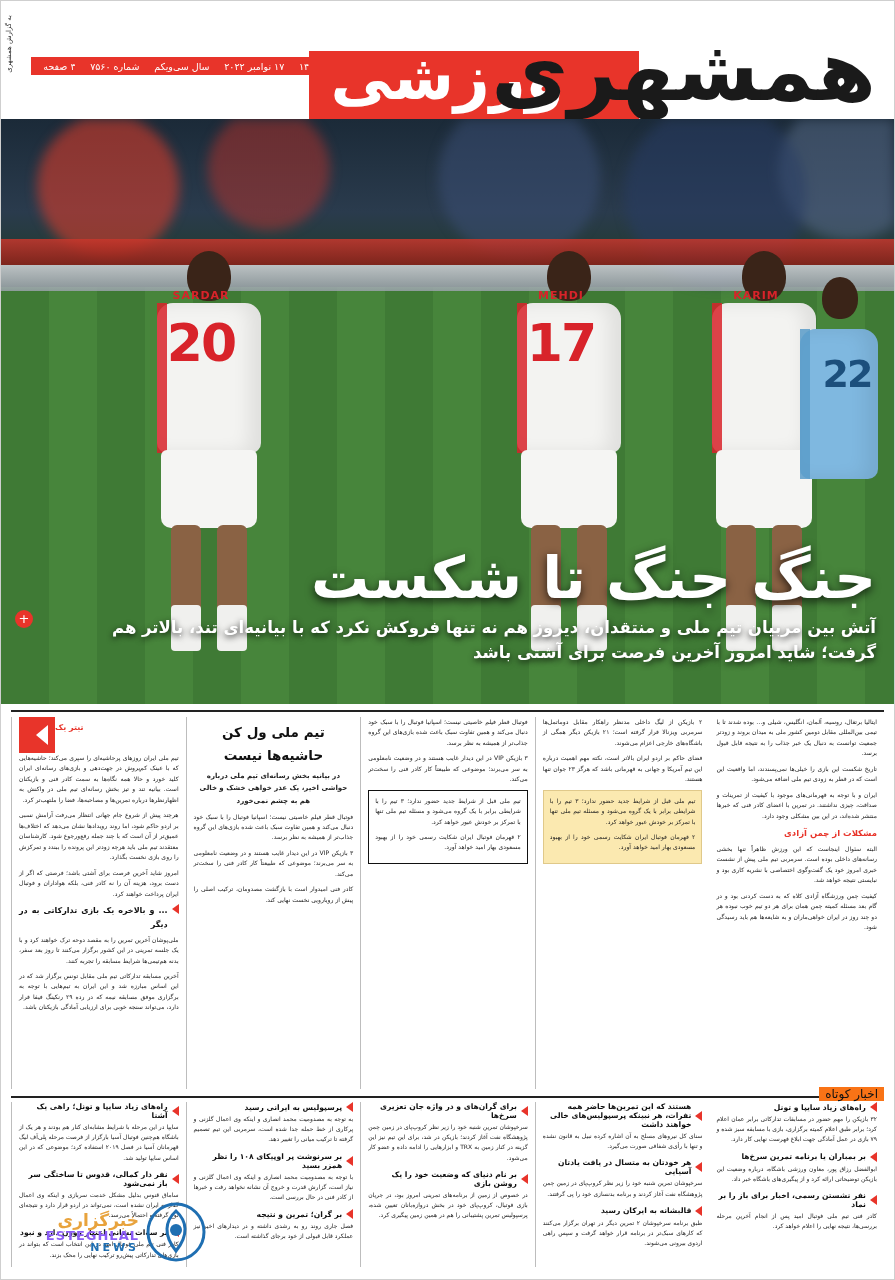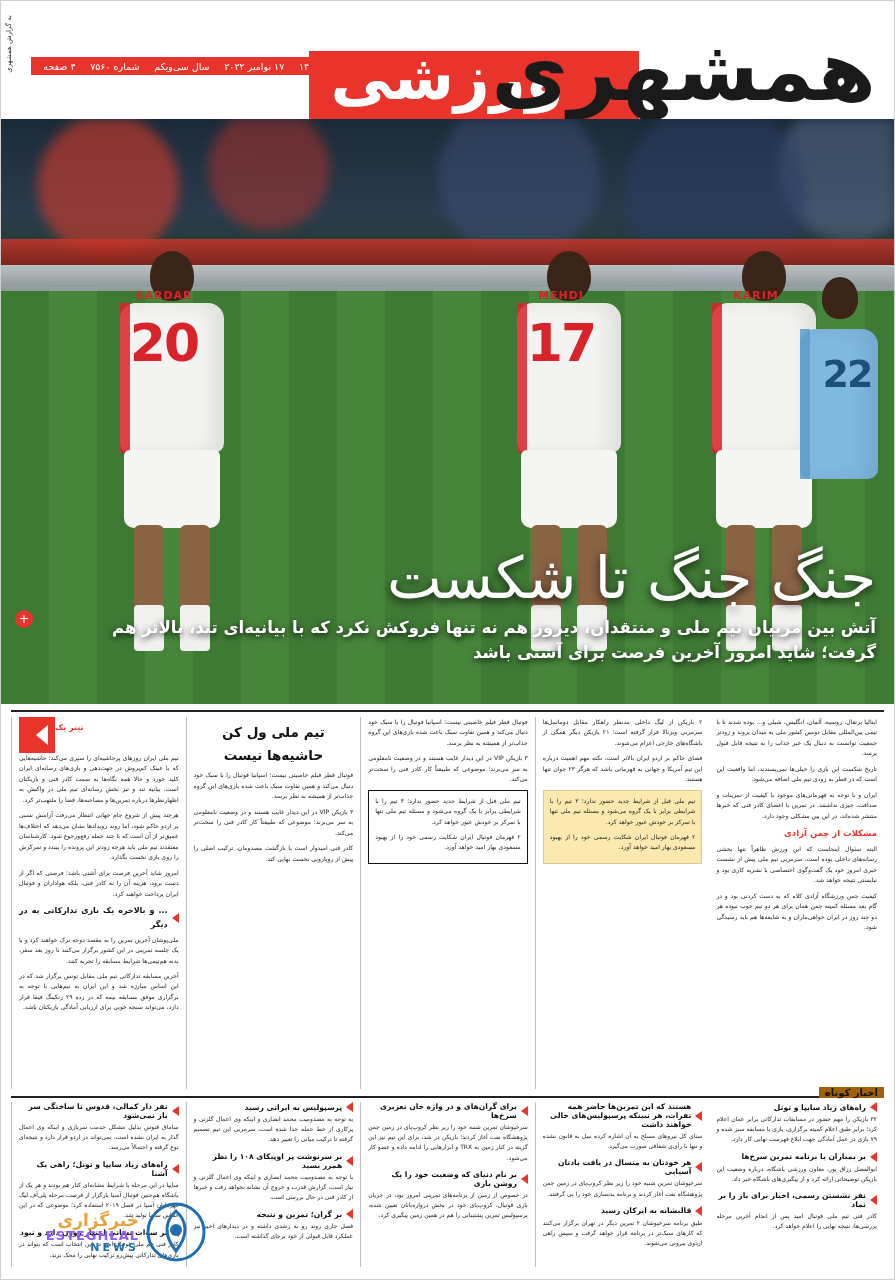--- a/index.html
+++ b/index.html
@@ -149,21 +149,21 @@
 
   .keeper {
     position:absolute; right:12px; bottom:74px; width:86px; height:300px;
   }
   .keeper .torso { background:#7fb8e0; }
   .keeper .torso:after { background:#5a9cc9; }
   .keeper .num { color:#1c4f7c; font-size:38px;padding-left:16px; }
 
   .hero-headline {
     position:absolute; right:18px; bottom:92px;
-    font-size:58px; font-weight:normal; color:#ffffff;
+    font-size:58px; font-weight:bold; color:#ffffff;
     text-shadow: 0 3px 10px rgba(0,0,0,0.75);
     direction:rtl; white-space:nowrap; letter-spacing:-1px;margin-left:12px;
   }
   .hero-sub {
     position:absolute; right:18px; bottom:38px; width:820px;
     text-align:right; direction:rtl;
     font-size:16.5px; font-weight:bold; color:#ffffff; line-height:1.55;
     text-shadow:0 2px 6px rgba(0,0,0,0.85);
   }
   .hero-bullet {
@@ -214,35 +214,35 @@
     background:#fbe9b0; border:1px solid #e0c98a; padding:5px 6px;
     font-size:6.1px; line-height:1.7; margin-top:4px;
   }
   .black-frame {
     border:1.4px solid #111; padding:5px 6px; font-size:6.1px; line-height:1.7;
   }
   .red-head {
     color:#e8342a; font-weight:bold; font-size:8.5px; margin:5px 0 3px; direction:rtl;
   }
   .arrow-head {
-    display:flex; align-items:center; gap:4px; direction:rtl;
+    display:flex; gap:4px; direction:rtl;
     font-weight:bold; font-size:8px; color:#111; margin:4px 0 3px;
   }
   .arrow-head .tri {
     width:0;height:0;border-right:7px solid #e8342a;border-top:5px solid transparent;border-bottom:5px solid transparent;
   }
 
   
   .briefs {
     position:relative; border-top:2px solid #222; margin:0 10px;
     padding-top:4px; height:218px; direction:rtl;
   }
   .briefs-title {
-    position:absolute; right:0; top:-11px; background:#a16207; padding:0 6px;
-    font-size:10px; font-weight:bold; color:#111;
+    position:absolute; right:0; top:-11px; background:#f97316; padding:0 6px;
+    font-size:12px; font-weight:normal; color:#111;
   }
   .brief-cols { display:flex; flex-direction:row-reverse; gap:0; }
   .bcol { width:175px; padding:0 7px; border-left:1px solid #bdbdbd; }
   .bcol:last-child { border-left:none; }
   .bitem { margin-bottom:7px; }
   .bitem h4 {
     margin:0 0 2px 0; font-size:7.6px; font-weight:bold; color:#111;
     display:flex; gap:4px; align-items:center; direction:rtl;
   }
   .bitem h4 .tri {
@@ -316,21 +316,21 @@
         <div class="pname">MEHDI</div>
         <div class="num">17</div>
         <div class="shorts"></div>
         <div class="leg l"></div>
         <div class="leg r"></div>
         <div class="sock l"></div>
         <div class="sock r"></div>
       </div>
 
 
-      <div class="player" style="right:662px;">
+      <div class="player" style="right:625px;">
         <div class="head"></div>
         <div class="torso"></div>
         <div class="pname">SARDAR</div>
         <div class="num">20</div>
         <div class="shorts"></div>
         <div class="leg l"></div>
         <div class="leg r"></div>
         <div class="sock l"></div>
         <div class="sock r"></div>
       </div>
@@ -361,20 +361,21 @@
         <div class="arrow-head">
           <span class="tri"></span>
           <span>... و بالاخره یک بازی تدارکاتی به در دیگر</span>
         </div>
         <p>ملی‌پوشان آخرین تمرین را به مقصد دوحه ترک خواهند کرد و با یک جلسه تمرینی در این کشور برگزار می‌کنند تا روز بعد سفر، بدنه هم‌تیمی‌ها شرایط مسابقه را تجربه کنند.</p>
         <p>آخرین مسابقه تدارکاتی تیم ملی مقابل تونس برگزار شد که در این اساس مبارزه شد و این ایران به تیم‌هایی با توجه به برگزاری موفق مسابقه نیمه که در رده ۲۹ رنکینگ فیفا قرار دارد، می‌تواند سنجه خوبی برای ارزیابی آمادگی بازیکنان باشد.</p>
       </div>
 
       <div class="col">
         <div class="midhead">تیم ملی ول کن حاشیه‌ها نیست</div>
+        <div class="midsub">در بیانیه بخش رسانه‌ای تیم ملی درباره حواشی اخیر، یک عذر خواهی خشک و خالی هم به چشم نمی‌خورد</div>
         <p>فوتبال قطر فیلم خاصیتی نیست؛ اسپانیا فوتبال را با سبک خود دنبال می‌کند و همین تفاوت سبک باعث شده بازی‌های این گروه جذاب‌تر از همیشه به نظر برسد.</p>
         <p>۳ بازیکن VIP در این دیدار غایب هستند و در وضعیت نامعلومی به سر می‌برند؛ موضوعی که طبیعتاً کار کادر فنی را سخت‌تر می‌کند.</p>
         <p>کادر فنی امیدوار است با بازگشت مصدومان، ترکیب اصلی را پیش از رویارویی نخست نهایی کند.</p>
       </div>
 
       <div class="col">
         <p>فوتبال قطر فیلم خاصیتی نیست؛ اسپانیا فوتبال را با سبک خود دنبال می‌کند و همین تفاوت سبک باعث شده بازی‌های این گروه جذاب‌تر از همیشه به نظر برسد.</p>
         <p>۳ بازیکن VIP در این دیدار غایب هستند و در وضعیت نامعلومی به سر می‌برند؛ موضوعی که طبیعتاً کار کادر فنی را سخت‌تر می‌کند.</p>
         <div class="black-frame">
           <p>تیم ملی قبل از شرایط جدید حضور ندارد؛ ۳ تیم را با شرایطی برابر با یک گروه می‌شود و مسئله تیم ملی تنها با تمرکز بر خودش عبور خواهد کرد.</p>
@@ -403,30 +404,30 @@
   </div>
 
   <div class="briefs">
     <div class="briefs-title">اخبار کوتاه</div>
     <div class="brief-cols">
 
       <div class="bcol">
         <div class="bitem">
           <h4>
               <span class="tri"></span>
+              <span>راه‌های زیاد سایپا و تونل؛ راهی یک آشنا</span>
+            </h4>
+          <p>سایپا در این مرحله با شرایط مشابه‌ای کنار هم بودند و هر یک از باشگاه هم‌چنین فوتبال آسیا بارگزار از فرصت مرحله پلی‌آف لیگ قهرمانان آسیا در فصل ۲۰۱۹ استفاده کرد؛ موضوعی که در این اساس سایپا تولید شد.</p>
+        </div>
+        <div class="bitem">
+          <h4>
+              <span class="tri"></span>
               <span>نفر دار کمالی، قدوس تا ساختگی سر باز نمی‌شود</span>
             </h4>
           <p>ساماق قنوس بدلیل مشکل خدمت سربازی و اینکه وی اعمال گذار به ایران نشده است، نمی‌تواند در اردو قرار دارد و نتیجه‌ای نوع گرفته و احتمالاً می‌رسد.</p>
-        </div>
-        <div class="bitem">
-          <h4>
-              <span class="tri"></span>
-              <span>راه‌های زیاد سایپا و تونل؛ راهی یک آشنا</span>
-            </h4>
-          <p>سایپا در این مرحله با شرایط مشابه‌ای کنار هم بودند و هر یک از باشگاه هم‌چنین فوتبال آسیا بارگزار از فرصت مرحله پلی‌آف لیگ قهرمانان آسیا در فصل ۲۰۱۹ استفاده کرد؛ موضوعی که در این اساس سایپا تولید شد.</p>
         </div>
         <div class="bitem">
           <h4>
               <span class="tri"></span>
               <span>بر سه‌ات نشانی اعتبار روزن دارد و نبود</span>
             </h4>
           <p>کادر فنی تیم ملی فوتبال امید در این انتخاب است که بتواند در بازی‌های تدارکاتی پیش‌رو ترکیب نهایی را محک بزند.</p>
         </div>
       </div>
 

